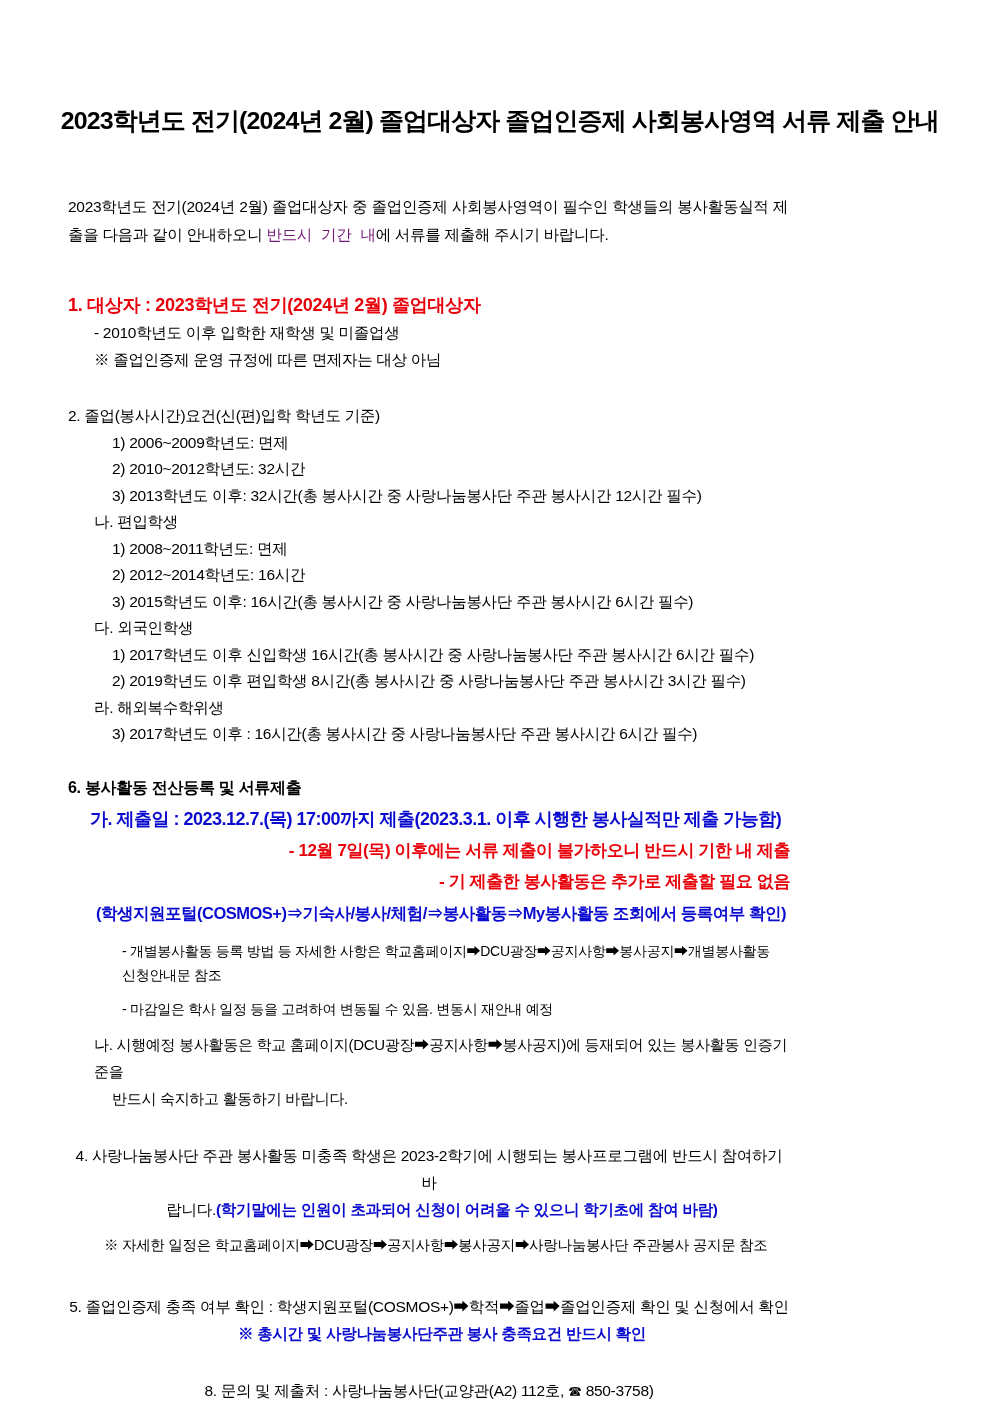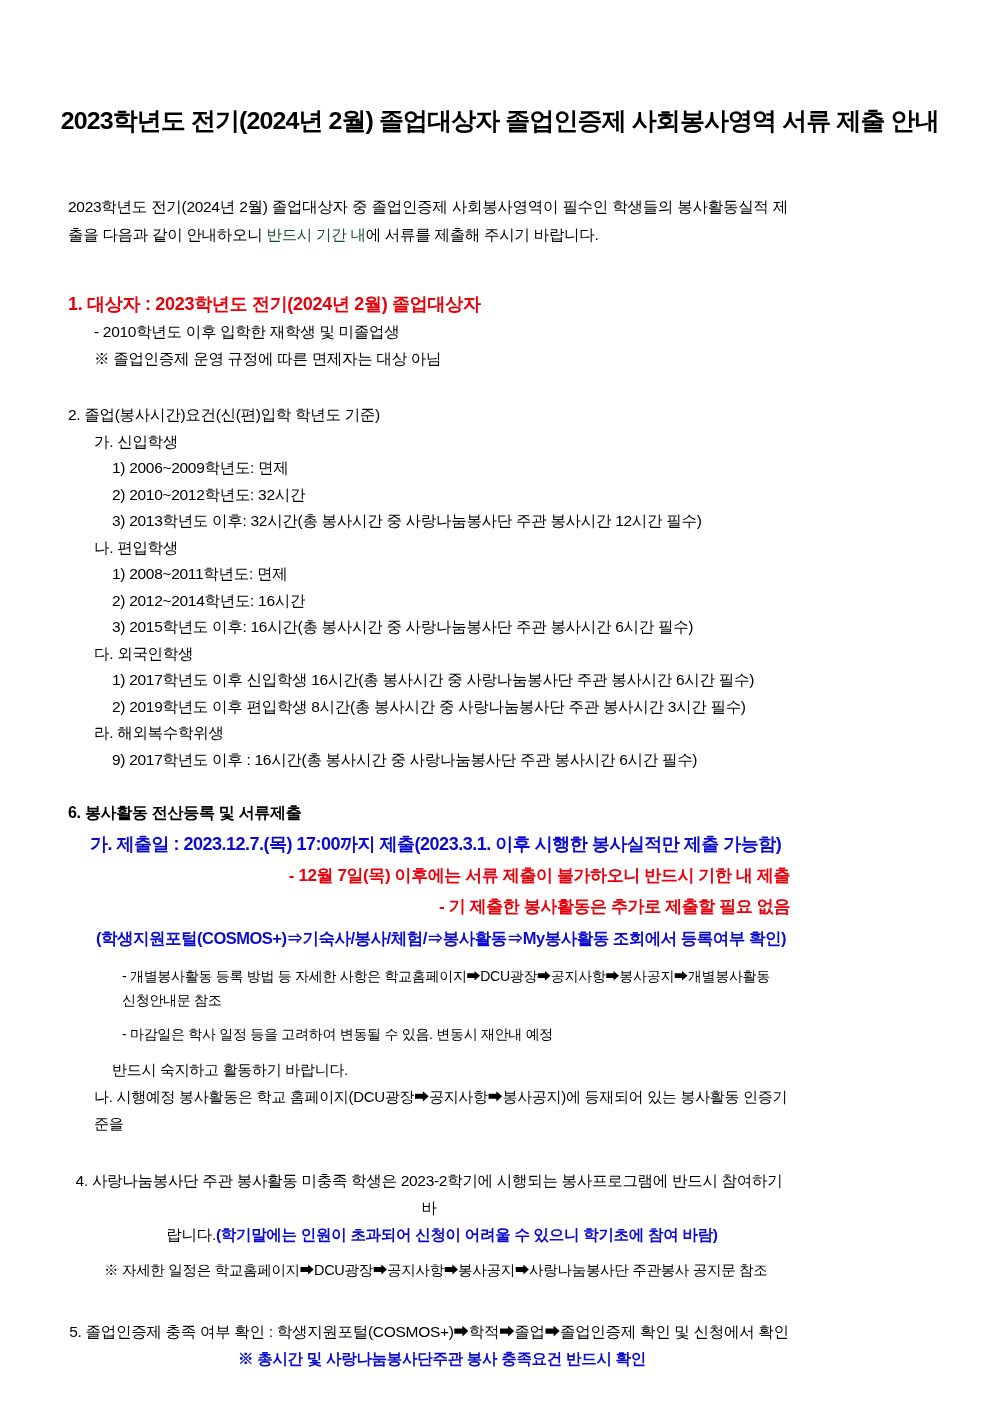--- a/index.html
+++ b/index.html
@@ -32,21 +32,21 @@
     white-space: nowrap;
   }
   .intro {
     font-size: 15.5px;
     line-height: 28px;
     letter-spacing: -0.3px;
     margin: 0 0 42px 0;
     text-align: justify;
     padding-right: 2px;
   }
-  .red { color: #14532d; }
+  .red { color: #701a75; font-family: Liberation Mono, monospace; }
 
   .sec { margin-bottom: 4px; }
 
   .l1 {
     font-size: 15.5px;
     line-height: 27px;
     letter-spacing: -0.3px;
     margin: 0;
   }
   .l1.redbold {
@@ -125,50 +125,49 @@
     <p class="l1 redbold">1. 대상자 : 2023학년도 전기(2024년 2월) 졸업대상자</p>
     <p class="l1 indent1">- 2010학년도 이후 입학한 재학생 및 미졸업생</p>
     <p class="l1 indent1">※ 졸업인증제 운영 규정에 따른 면제자는 대상 아님</p>
   </div>
 
   <div class="gap-lg"></div>
 
   <div class="sec sec2">
     <p class="l1">2. 졸업(봉사시간)요건(신(편)입학 학년도 기준)</p>
 
-    <p class="l1 indent1">가. 신입학생</p>
     <p class="l1 indent2">1) 2006~2009학년도: 면제</p>
     <p class="l1 indent2">2) 2010~2012학년도: 32시간</p>
     <p class="l1 indent2">3) 2013학년도 이후: 32시간(총 봉사시간 중 사랑나눔봉사단 주관 봉사시간 12시간 필수)</p>
 
     <p class="l1 indent1">나. 편입학생</p>
     <p class="l1 indent2">1) 2008~2011학년도: 면제</p>
     <p class="l1 indent2">2) 2012~2014학년도: 16시간</p>
     <p class="l1 indent2">3) 2015학년도 이후: 16시간(총 봉사시간 중 사랑나눔봉사단 주관 봉사시간 6시간  필수)</p>
 
     <p class="l1 indent1">다. 외국인학생</p>
     <p class="l1 indent2">1) 2017학년도 이후 신입학생 16시간(총 봉사시간 중 사랑나눔봉사단 주관 봉사시간 6시간 필수)</p>
     <p class="l1 indent2">2) 2019학년도 이후 편입학생 8시간(총 봉사시간 중 사랑나눔봉사단 주관 봉사시간 3시간 필수)</p>
 
     <p class="l1 indent1">라. 해외복수학위생</p>
-    <p class="l1 indent2">9) 2017학년도 이후 : 16시간(총 봉사시간 중 사랑나눔봉사단 주관 봉사시간 6시간 필수)</p>
+    <p class="l1 indent2">3) 2017학년도 이후 : 16시간(총 봉사시간 중 사랑나눔봉사단 주관 봉사시간 6시간 필수)</p>
   </div>
 
   <div class="gap-lg"></div>
 
   <div class="sec sec3">
     <p class="sec3-head">6. 봉사활동 전산등록 및 서류제출</p>
     <p class="sec3-a">가. 제출일 : 2023.12.7.(목) 17:00까지 제출(2023.3.1. 이후 시행한 봉사실적만 제출 가능함)</p>
     <p class="sec3-dash">- 12월 7일(목) 이후에는 서류 제출이 불가하오니 반드시 기한 내 제출</p>
     <p class="sec3-dash">- 기 제출한 봉사활동은 추가로 제출할 필요 없음</p>
     <p class="sec3-portal">(학생지원포털(COSMOS+)⇒기숙사/봉사/체험/⇒봉사활동⇒My봉사활동 조회에서 등록여부 확인)</p>
     <p class="small-line indent2">- 개별봉사활동 등록 방법 등 자세한 사항은 학교홈페이지➡DCU광장➡공지사항➡봉사공지➡개별봉사활동 신청안내문 참조</p>
     <p class="small-line indent2">- 마감일은 학사 일정 등을 고려하여 변동될 수 있음. 변동시 재안내 예정</p>
+    <p class="l1 indent1" style="font-size:15px;">나. 시행예정 봉사활동은 학교 홈페이지(DCU광장➡공지사항➡봉사공지)에 등재되어 있는 봉사활동 인증기준을</p>
     <p class="l1 indent2" style="font-size:15px;">반드시 숙지하고 활동하기 바랍니다.</p>
-    <p class="l1 indent1" style="font-size:15px;">나. 시행예정 봉사활동은 학교 홈페이지(DCU광장➡공지사항➡봉사공지)에 등재되어 있는 봉사활동 인증기준을</p>
   </div>
 
   <div class="gap-lg"></div>
 
   <div class="sec sec4">
     <p class="l1">4. 사랑나눔봉사단 주관 봉사활동 미충족 학생은 2023-2학기에 시행되는 봉사프로그램에 반드시 참여하기 바</p>
     <p class="l1 indent1"><span>랍니다.</span><span class="note-blue">(학기말에는 인원이 초과되어 신청이 어려울 수 있으니 학기초에 참여 바람)</span></p>
     <p class="small-line indent1" style="font-size:14.5px;">※ 자세한 일정은 학교홈페이지➡DCU광장➡공지사항➡봉사공지➡사랑나눔봉사단 주관봉사 공지문 참조</p>
   </div>
 

